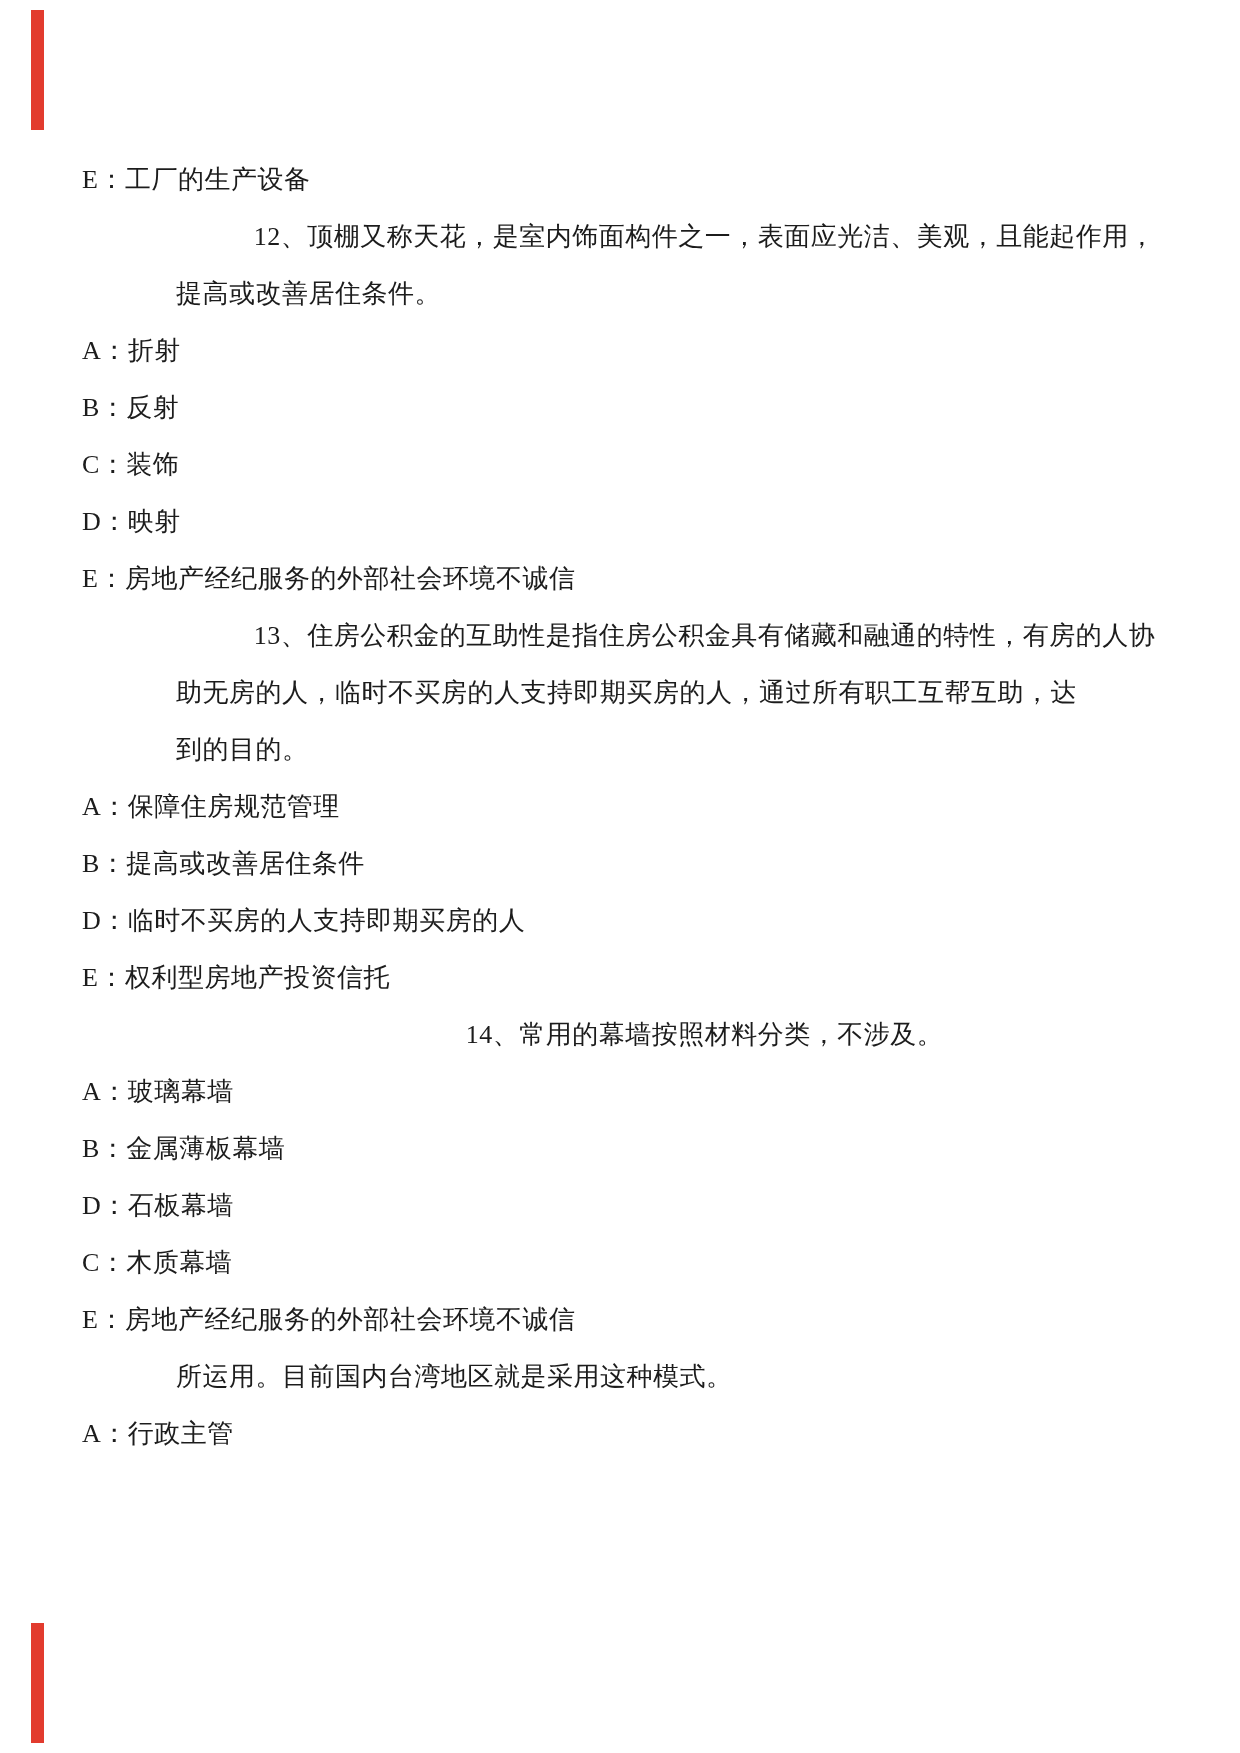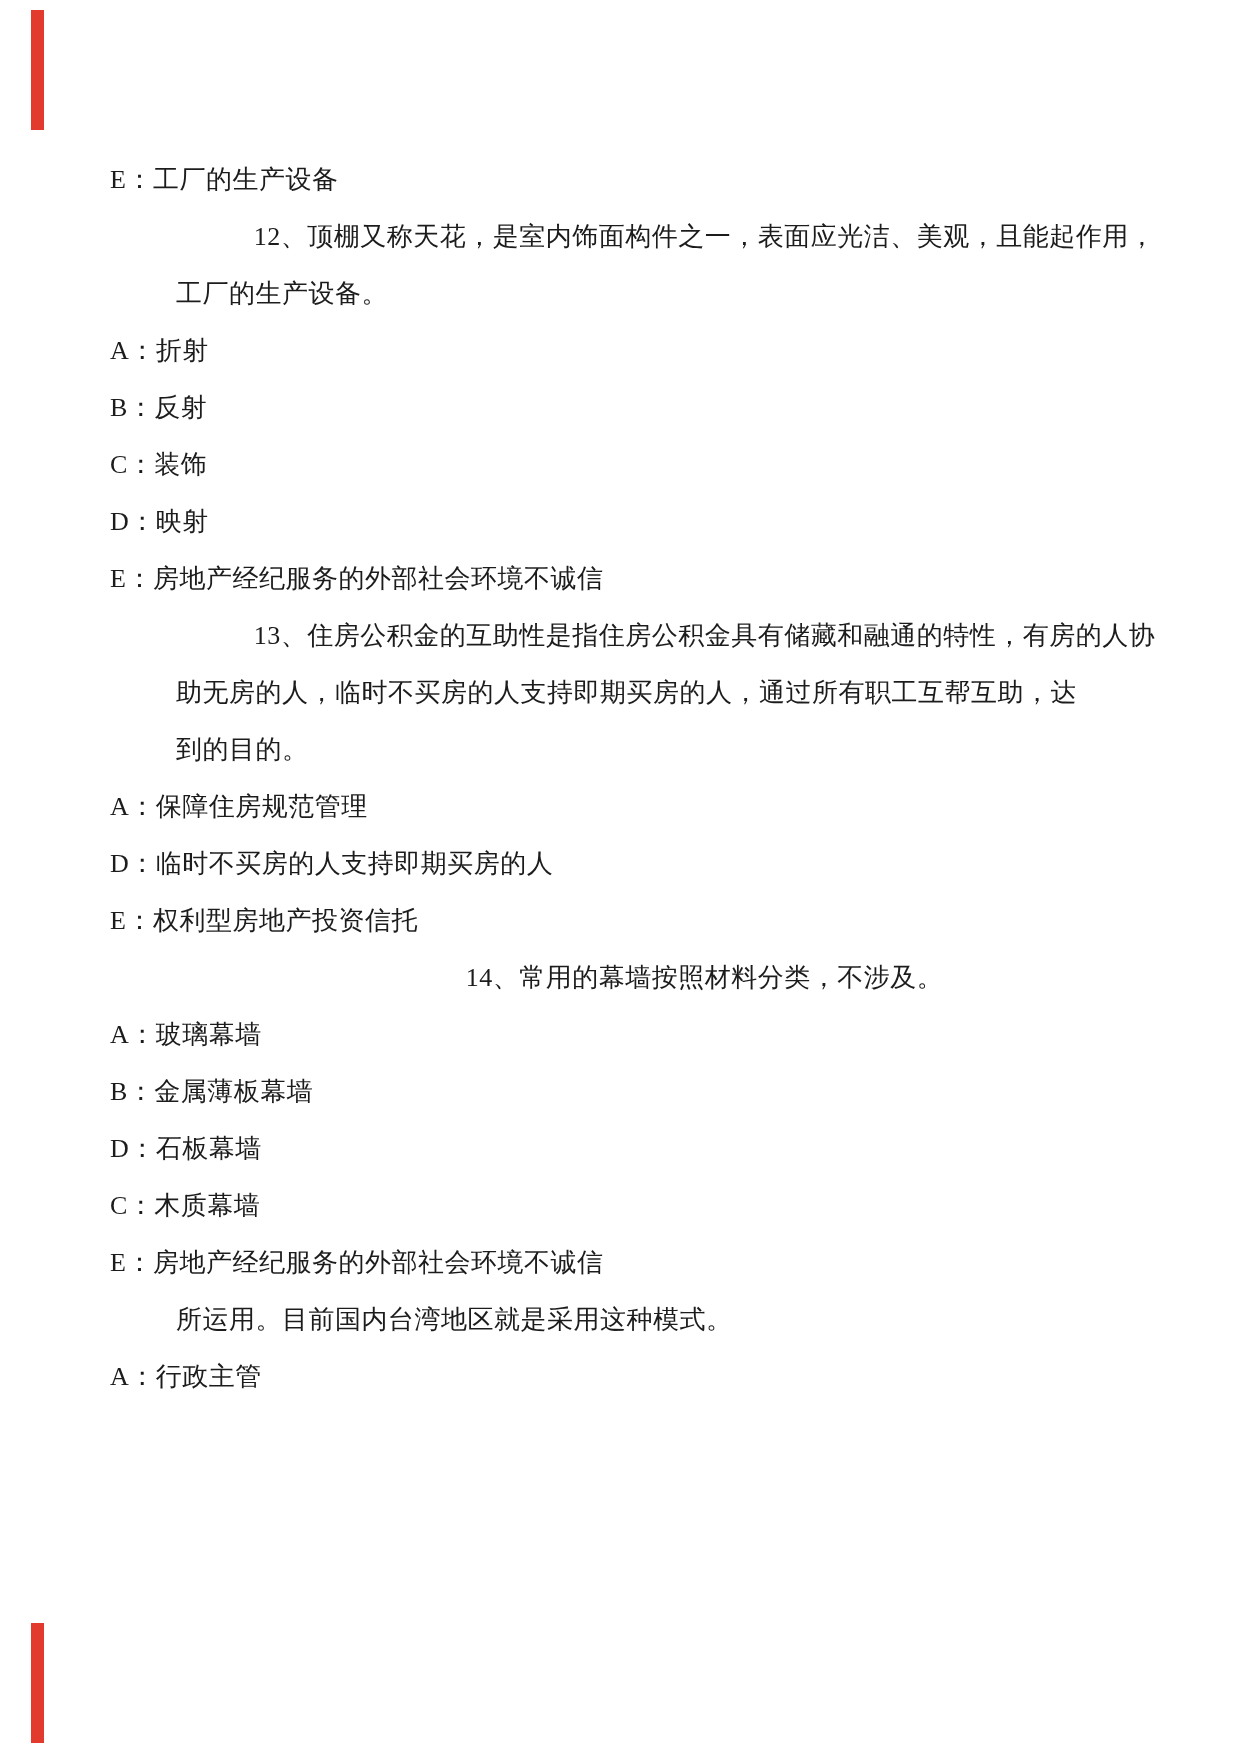--- a/index.html
+++ b/index.html
@@ -23,50 +23,51 @@
     line-height: 57px;
     color: #1c1c1c;
     letter-spacing: 0.5px;
   }
   .line {
     height: 57px;
     white-space: nowrap;
   }
   .q    { padding-left: 169px; text-align: center; }  
   .cont { padding-left: 176px; }  
-  .opt  { padding-left: 110px; }  
+  .opt  { padding-left: 82px; }  
   .corner-mark {
     position: absolute;
     left: 31px;
     width: 13px;
     height: 120px;
     background: #e23b2e;
   }
   .corner-mark.top    { top: 10px; }
   .corner-mark.bottom { top: 1623px; }
 </style>
 </head>
 <body style="background: rgb(255, 255, 255);">
 
 <div class="corner-mark top" style="background: rgb(226, 59, 46);"></div>
 <div class="corner-mark bottom" style="background: rgb(226, 59, 46);"></div>
 
 <div class="doc" style="color: rgb(28, 28, 28);">
   <div class="line opt">E：工厂的生产设备</div>
   <div class="line q">12、顶棚又称天花，是室内饰面构件之一，表面应光洁、美观，且能起作用，</div>
-  <div class="line cont">工厂的生产设备。</div>
+  <div class="line cont">提高或改善居住条件。</div>
   <div class="line opt">A：折射</div>
   <div class="line opt">B：反射</div>
   <div class="line opt">C：装饰</div>
   <div class="line opt">D：映射</div>
   <div class="line opt">E：房地产经纪服务的外部社会环境不诚信</div>
   <div class="line q">13、住房公积金的互助性是指住房公积金具有储藏和融通的特性，有房的人协</div>
   <div class="line cont">助无房的人，临时不买房的人支持即期买房的人，通过所有职工互帮互助，达</div>
   <div class="line cont">到的目的。</div>
   <div class="line opt">A：保障住房规范管理</div>
+  <div class="line opt">B：提高或改善居住条件</div>
   <div class="line opt">D：临时不买房的人支持即期买房的人</div>
   <div class="line opt">E：权利型房地产投资信托</div>
   <div class="line q">14、常用的幕墙按照材料分类，不涉及。</div>
   <div class="line opt">A：玻璃幕墙</div>
   <div class="line opt">B：金属薄板幕墙</div>
   <div class="line opt">D：石板幕墙</div>
   <div class="line opt">C：木质幕墙</div>
   <div class="line opt">E：房地产经纪服务的外部社会环境不诚信</div>
   <div class="line cont">所运用。目前国内台湾地区就是采用这种模式。</div>
   <div class="line opt">A：行政主管</div>

